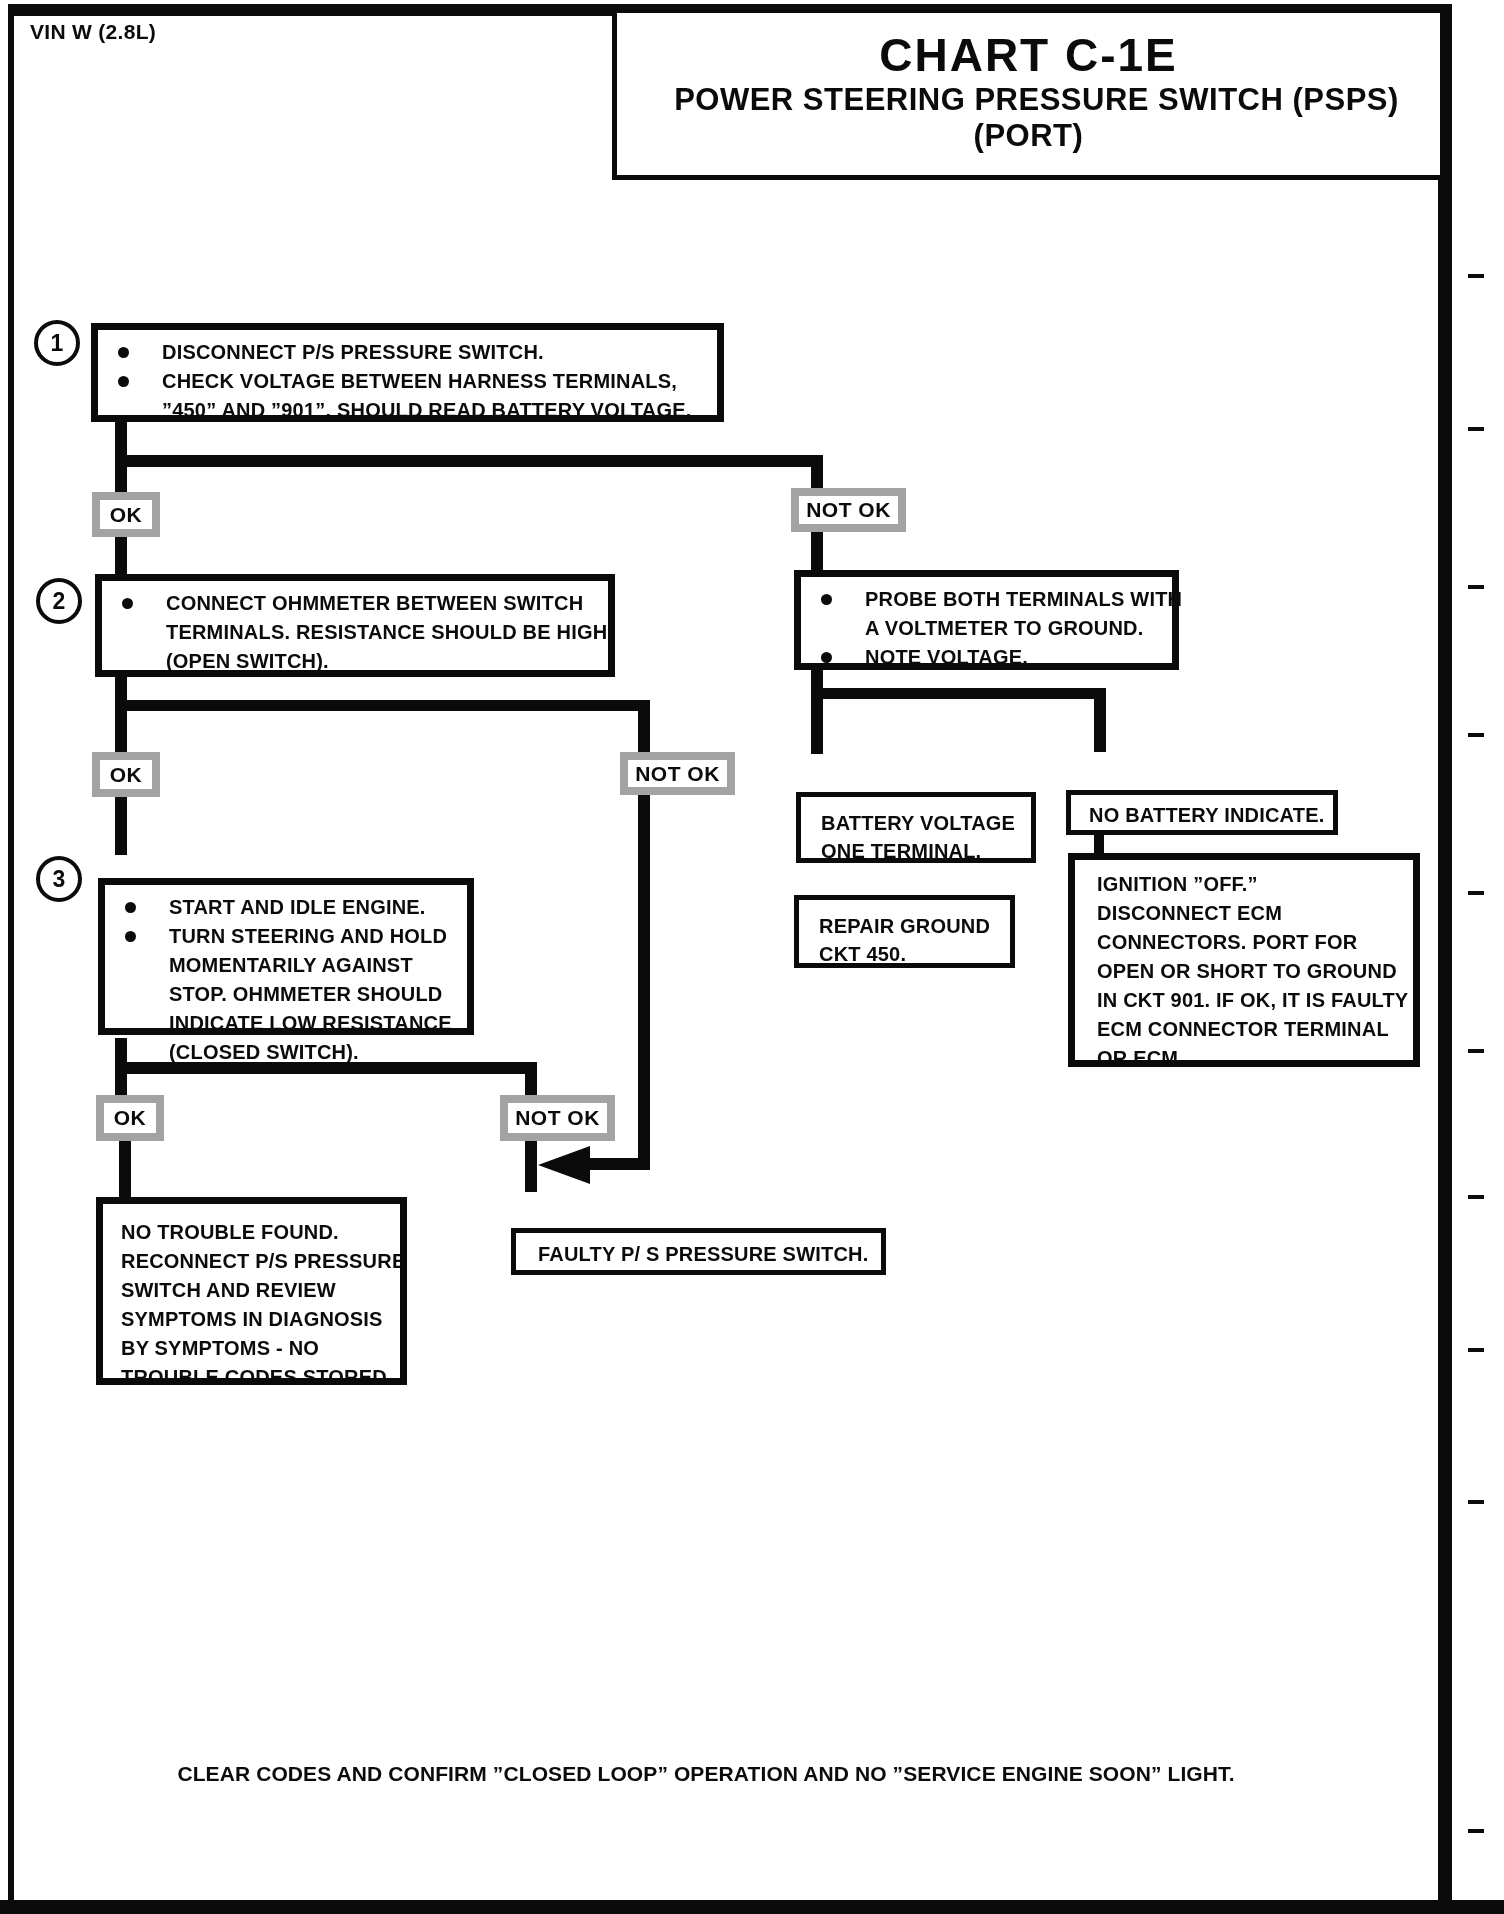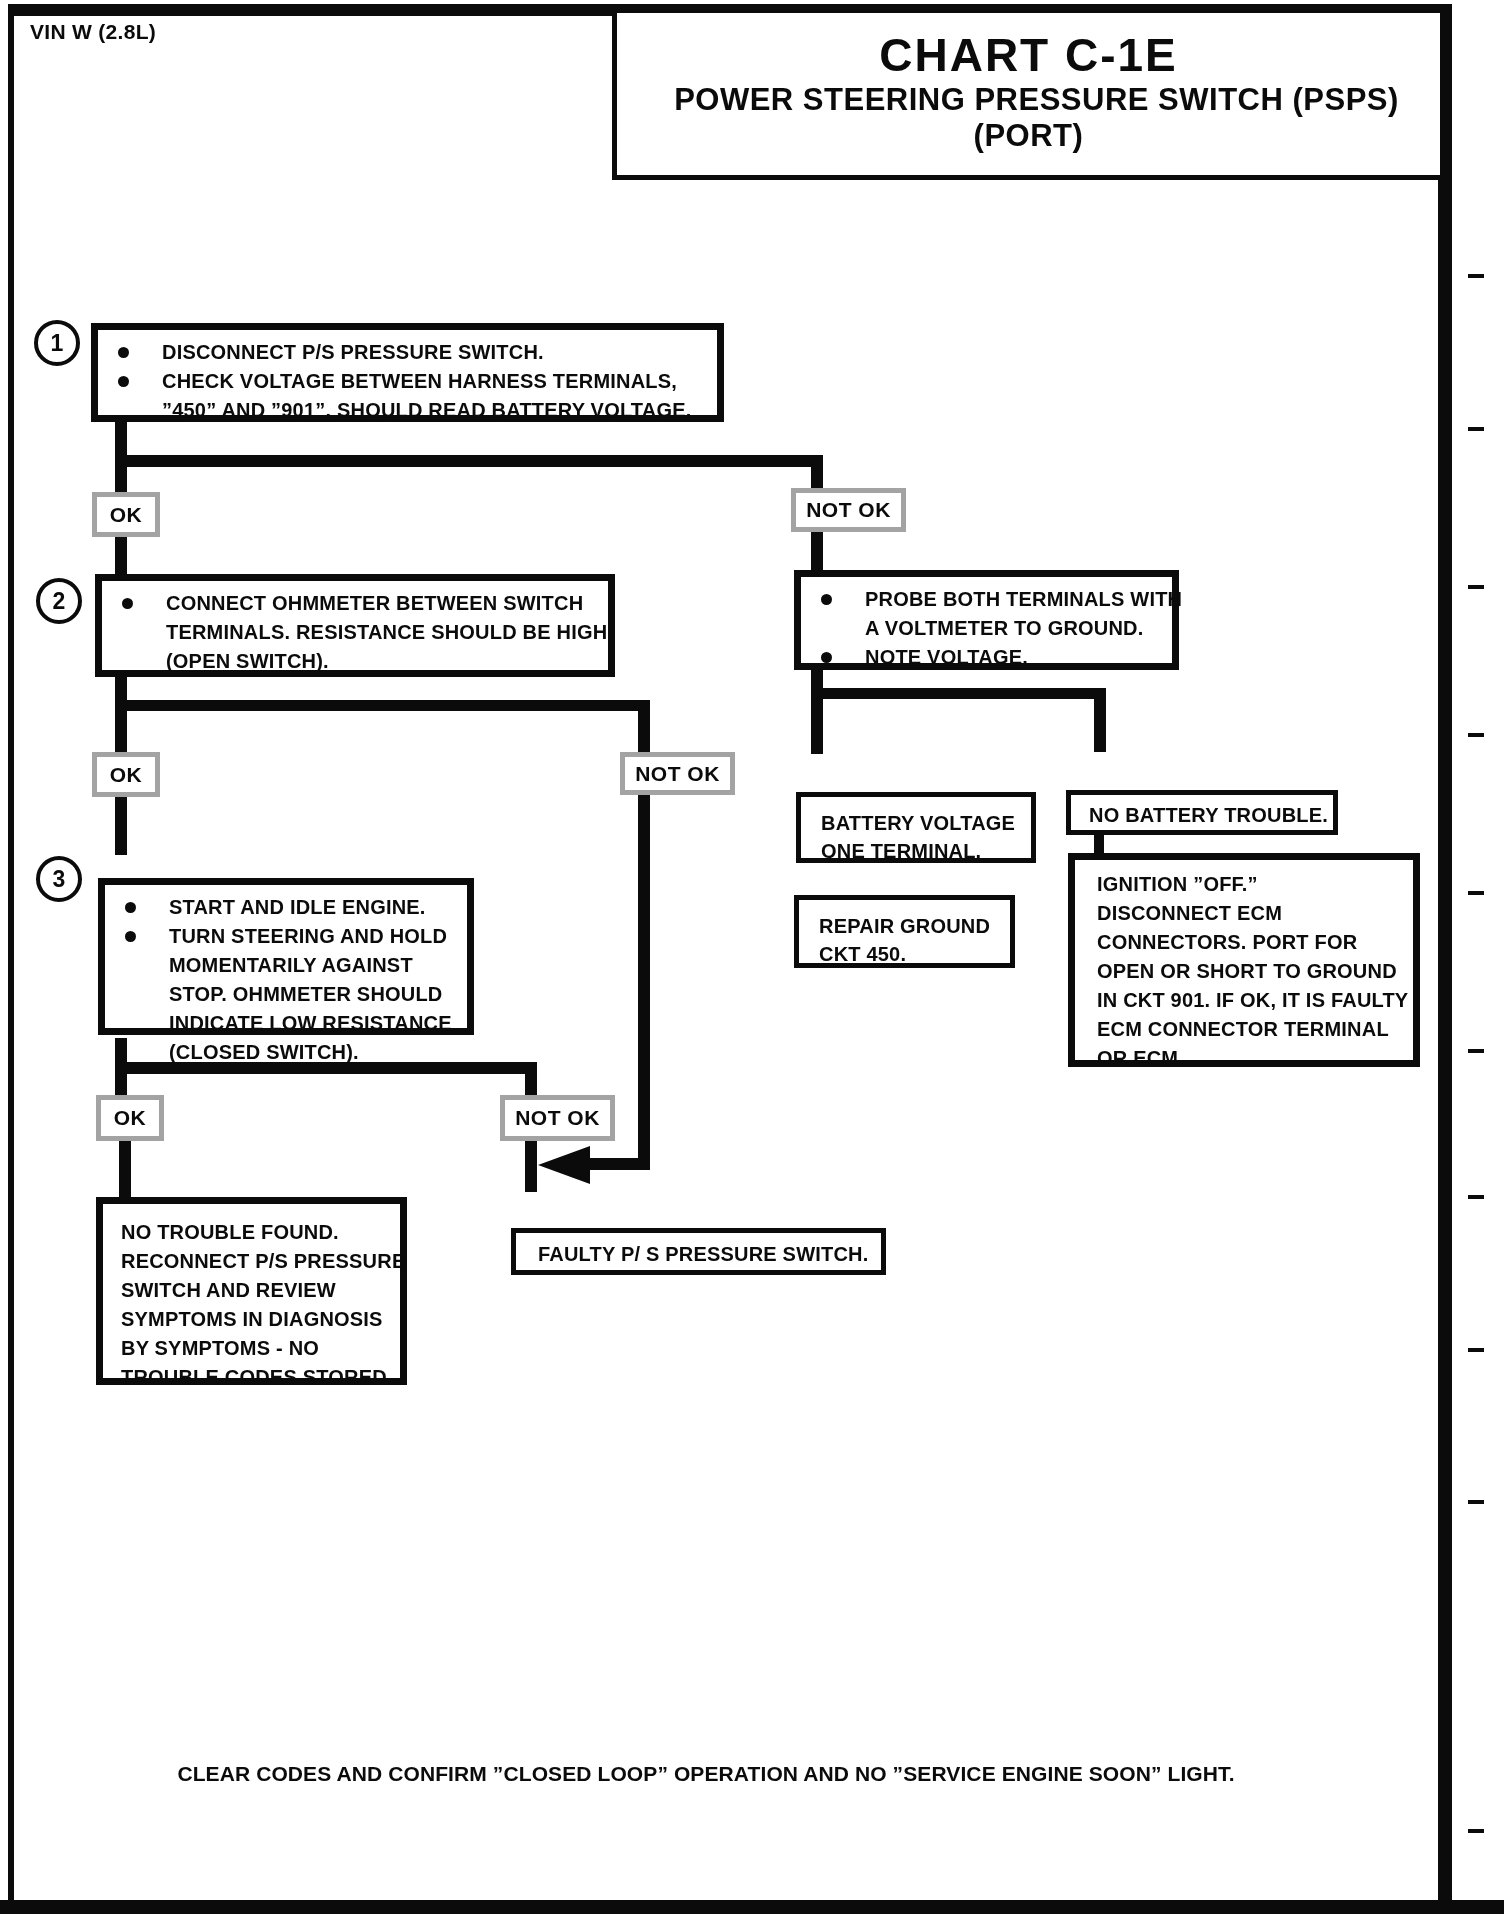--- a/index.html
+++ b/index.html
@@ -4,21 +4,21 @@
 <style>
   html,body{margin:0;padding:0;background:#e8e8e8;}
   #page{position:relative;width:1504px;height:1914px;background:#ffffff;overflow:hidden;
         font-family:"Liberation Sans", sans-serif;color:#0b0b0b;}
   .conn{position:absolute;background:#0b0b0b;}
   .tick{position:absolute;left:1468px;width:16px;height:4px;background:#0b0b0b;}
   .node{position:absolute;background:#ffffff;border:6px solid #0b0b0b;box-sizing:border-box;
         font-weight:700;font-size:20px;}
   .node.big{border-width:7px;}
   .node.small{border-width:5px;margin-top:40px;}
-  .lbl{position:absolute;background:#ffffff;border:5px solid #a3a3a3;box-sizing:border-box;
+  .lbl{position:absolute;background:#ffffff;border:8px solid #a3a3a3;box-sizing:border-box;
        display:flex;align-items:center;justify-content:center;
        font-weight:700;font-size:21px;letter-spacing:0.5px;}
   .circle{position:absolute;width:46px;height:46px;border:4px solid #0b0b0b;border-radius:50%;
           background:#fff;box-sizing:border-box;display:flex;align-items:center;justify-content:center;
           font-weight:700;font-size:23px;}
   .ln{position:relative;line-height:29px;white-space:nowrap;letter-spacing:0.2px;}
   .pad-bullets{padding:8px 6px 6px 20px;}
   .pad-plain{padding:12px 6px 6px 20px;}
   .ln.ind{padding-left:44px;}
   .bu{position:absolute;left:0;top:9px;width:11px;height:11px;border-radius:50%;background:#0b0b0b;}
@@ -121,21 +121,21 @@
     <div class="ln ind"><span>A VOLTMETER TO GROUND.</span></div>
     <div class="ln ind"><span class="bu"></span><span>NOTE VOLTAGE.</span></div>
   </div>
 
   <div class="node small pad-plain" style="left:796px;top:752px;width:240px;height:71px">
     <div class="ln" style="line-height:28px">BATTERY VOLTAGE</div>
     <div class="ln" style="line-height:28px">ONE TERMINAL.</div>
   </div>
 
   <div class="node small" style="left:1066px;top:750px;width:272px;height:45px;padding:6px 6px 0 18px">
-    <div class="ln">NO BATTERY TROUBLE.</div>
+    <div class="ln">NO BATTERY INDICATE.</div>
   </div>
 
   <div class="node small pad-plain" style="left:794px;top:855px;width:221px;height:73px">
     <div class="ln" style="line-height:28px">REPAIR GROUND</div>
     <div class="ln" style="line-height:28px">CKT 450.</div>
   </div>
 
   <div class="node big" style="left:1068px;top:853px;width:352px;height:214px;padding:10px 4px 0 22px">
     <div class="ln">IGNITION ”OFF.”</div>
     <div class="ln">DISCONNECT ECM</div>

